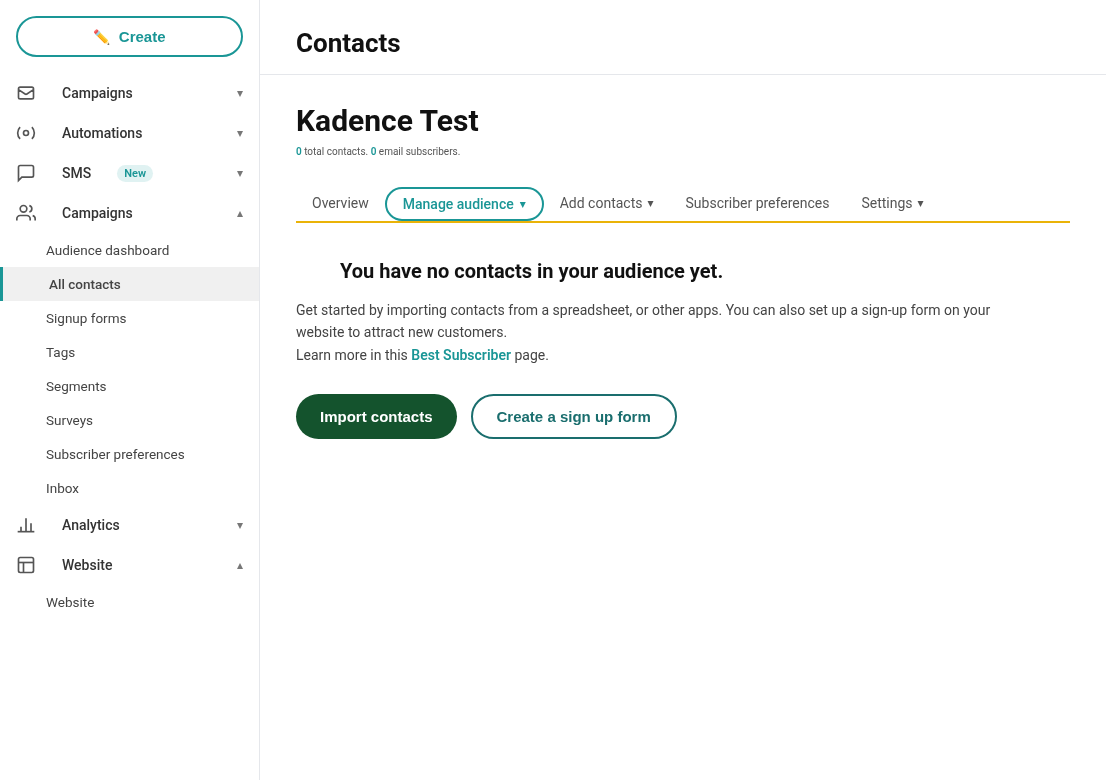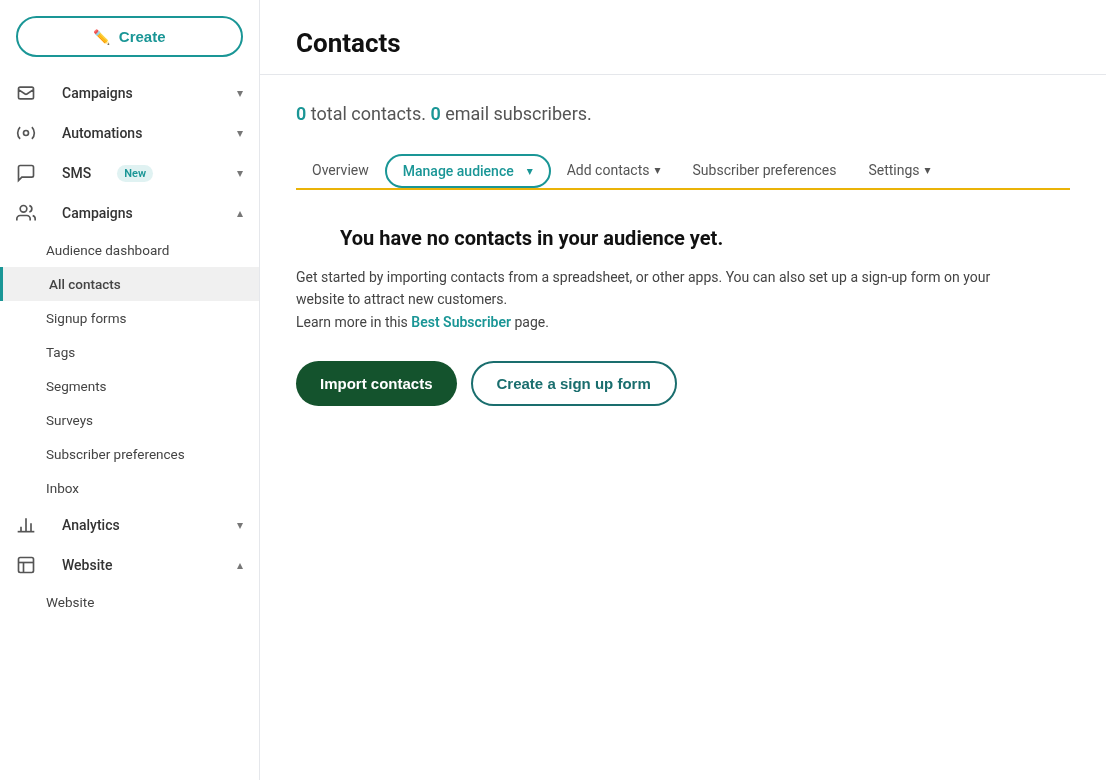--- a/index.html
+++ b/index.html
@@ -125,21 +125,21 @@
     }
 
     .audience-title {
       font-size: 30px;
       font-weight: 700;
       color: #111;
       margin-bottom: 8px;
     }
 
     .audience-stats {
-      font-size: 18px;
+      font-size: 10px;
       color: #555;
       margin-bottom: 28px;
     }
 
     .audience-stats .zero {
       color: #1a9696;
       font-weight: 600;
     }
 
     
@@ -164,21 +164,21 @@
 
     .tab.active-outline {
       border: 2px solid #1a9696;
       border-radius: 20px;
       color: #1a9696;
       padding: 7px 16px;
       margin-bottom: -2px;
       font-weight: 500;
       display: flex;
       align-items: center;
-      gap: 13px;
+      gap: 6px;
     }
 
     .tab-with-arrow {
       display: flex;
       align-items: center;
       gap: 5px;
     }
 
     
     .no-contacts-section {
@@ -355,20 +355,21 @@
     </div>
   </div>
 </div>
 
 <div class="main">
   <div class="main-header">
     <h1>Contacts</h1>
   </div>
 
   <div class="content-area">
+    <div class="audience-title">Kadence Test</div>
 
     <div class="audience-stats"><span class="zero">0</span> total contacts. <span class="zero">0</span> email subscribers.</div>
 
     <div class="tabs">
       <div class="tab">
         <span>Overview</span>
       </div>
       <div class="tab active-outline">
         <span>Manage audience</span>
         <span style="font-size:12px;">▾</span>

